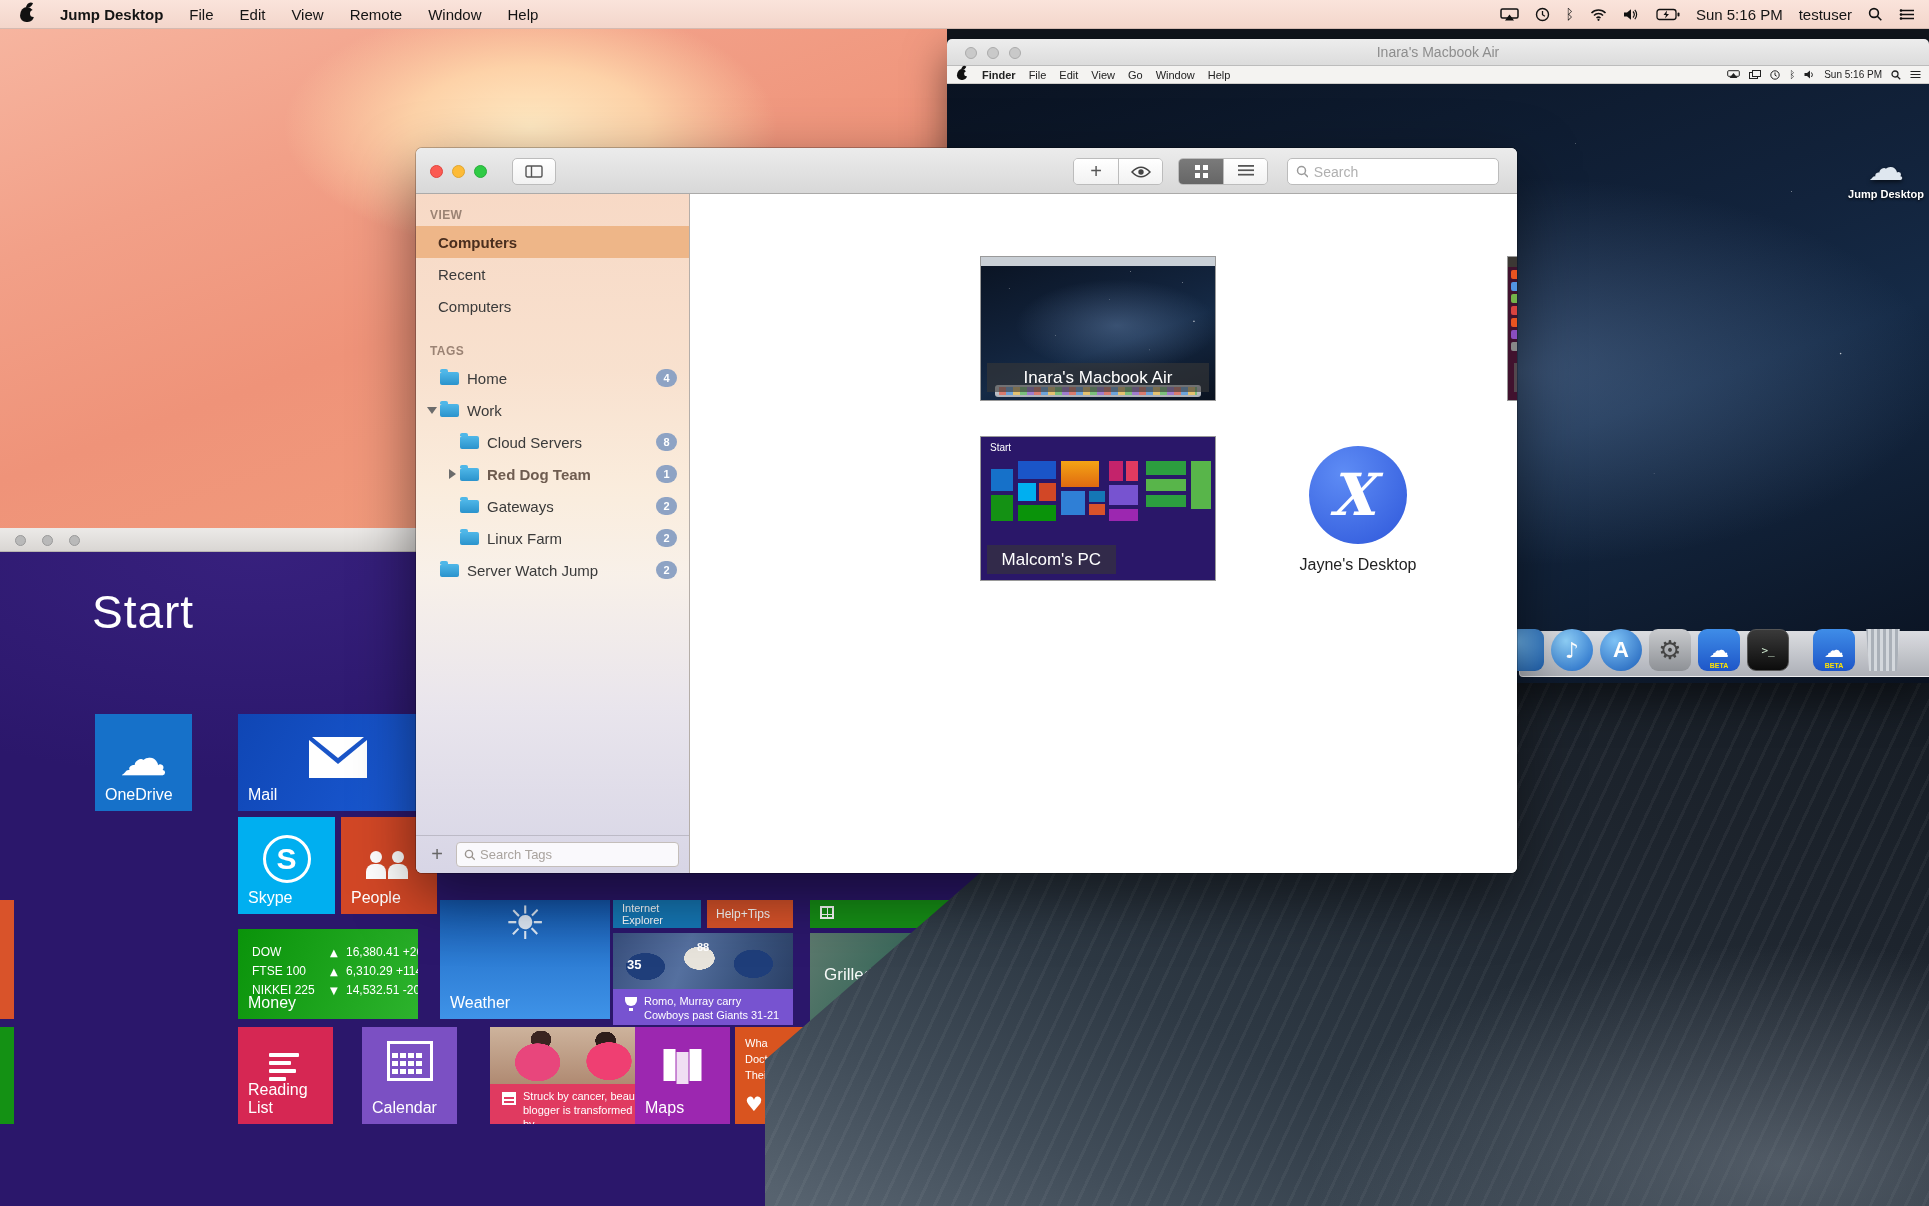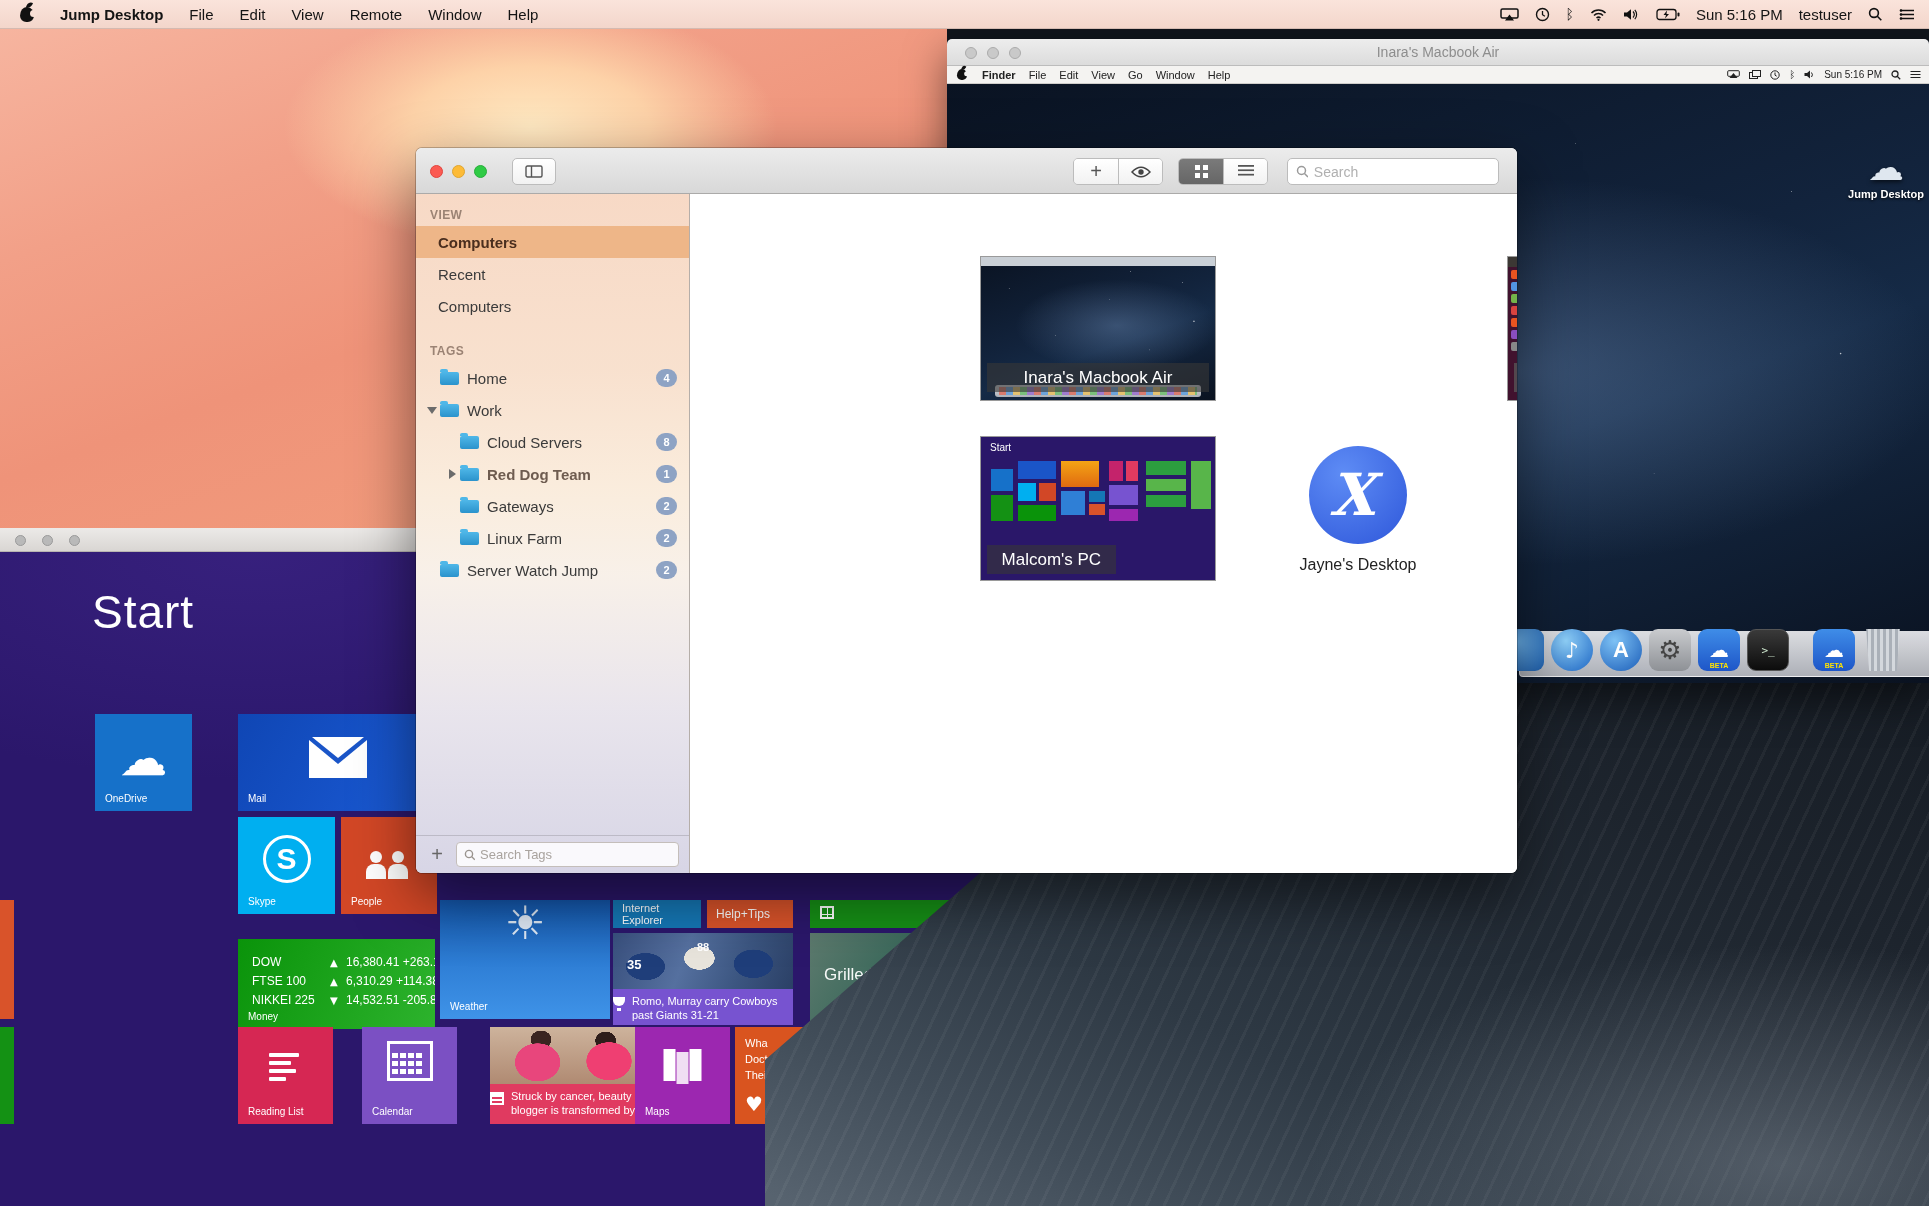--- a/index.html
+++ b/index.html
@@ -13,21 +13,21 @@
 
   
   .win8 { position:absolute; left:0; top:528px; width:1277px; height:678px; z-index:2; }
   .w8bar { position:absolute; left:0; top:0; width:100%; height:24px;
     background:linear-gradient(#eceae8,#d9d6d3); border-bottom:1px solid #b9b5b1; }
   .w8dot { position:absolute; top:7px; width:11px; height:11px; border-radius:50%; background:#b9b9b9; border:0.5px solid #9a9a9a; }
   .w8body { position:absolute; left:0; top:24px; width:100%; height:654px; background:#2b176b;
     background-image:radial-gradient(60% 50% at 20% 0%, rgba(90,60,180,.25), transparent 70%); }
   .start-title { position:absolute; left:92px; top:33px; font-size:46px; font-weight:200; color:#fff; letter-spacing:1px; }
   .tile { position:absolute; overflow:hidden; color:#fff; }
-  .tile .tlbl { position:absolute; left:10px; bottom:7px; font-size:10px; color:#fff;margin-top:20px; }
+  .tile .tlbl { position:absolute; left:10px; bottom:7px; font-size:16px; color:#fff;margin-top:20px; }
   .strip-lbl { position:absolute; left:9px; top:50%; transform:translateY(-50%); font-size:12px; }
   .stocks { position:absolute; left:14px; top:14px; font-size:12px; line-height:19px; }
   .stocks .row { display:flex; }
   .stocks .nm { width:78px; }
   .stocks .ar { width:16px; font-family:"DejaVu Sans",sans-serif; font-size:10px; }
   .sun { position:absolute; left:50%; top:-4px; transform:translateX(-50%); font-family:"DejaVu Sans",sans-serif; font-size:46px; color:rgba(255,255,255,.85); }
   .env { position:absolute; left:50%; top:26px; transform:translateX(-50%); width:58px; height:38px; background:#fff; }
   .env::before { content:""; position:absolute; left:0; top:0; border-left:29px solid transparent; border-right:29px solid transparent; border-top:24px solid #1a55c8; }
   .env::after { content:""; position:absolute; left:3px; top:-3px; border-left:26px solid transparent; border-right:26px solid transparent; border-top:21px solid #ffffff; }
   .cloud-glyph { position:absolute; left:50%; top:16px; transform:translateX(-50%); font-family:"DejaVu Sans",sans-serif; font-size:48px; color:#fff; }
@@ -37,21 +37,21 @@
   .ppl i::before { content:""; position:absolute; left:4px; top:-13px; width:12px; height:12px; border-radius:50%; background:#fff; }
   .ppl .p1 { left:2px; } .ppl .p2 { left:24px; }
   .bars span { display:block; height:4px; background:#fff; margin-bottom:4px; border-radius:1px; }
   .bars { position:absolute; left:50%; top:26px; transform:translateX(-50%); width:34px; }
   .calgrid { position:absolute; left:50%; top:24px; transform:translateX(-50%); width:6px; height:5px; background:#fff;
     box-shadow:8px 0 #fff,16px 0 #fff,24px 0 #fff, 0 8px #fff,8px 8px #fff,16px 8px #fff,24px 8px #fff, 0 16px #fff,8px 16px #fff,16px 16px #fff,24px 16px #fff; }
   .calframe { position:absolute; left:50%; top:14px; transform:translateX(-50%); width:46px; height:40px; border:3px solid #fff; }
   .mapicon { position:absolute; left:50%; top:22px; transform:translateX(-50%); display:flex; }
   .mapicon i { width:12px; height:32px; background:#fff; margin-right:1px; }
   .mapicon i:nth-child(2) { transform:translateY(3px); opacity:.85; }
-  .photo-cap { position:absolute; left:0; right:0; bottom:0; display:flex; align-items:flex-start; padding:5px 0; gap:7px; }
+  .photo-cap { position:absolute; left:0; right:0; bottom:0; display:flex; align-items:flex-start; padding:5px 12px; gap:7px; }
   .cap-txt { font-size:11px; line-height:14px; }
   .trophy { flex:0 0 12px; width:12px; height:9px; background:#fff; border-radius:0 0 7px 7px; position:relative; margin-top:3px; }
   .trophy::after { content:""; position:absolute; left:4px; bottom:-5px; width:4px; height:3px; background:#fff; box-shadow:-2px 2px 0 2px #fff inset; }
   .newsicon { flex:0 0 14px; width:14px; height:13px; background:linear-gradient(#fff 3px, transparent 3px, transparent 5px, #fff 5px, #fff 7px, transparent 7px, transparent 9px, #fff 9px, #fff 11px, transparent 11px); border:2px solid #fff; margin-top:3px; }
   .forkbox { position:absolute; left:10px; bottom:10px; width:22px; height:22px; background:#fff; border-radius:2px; }
   .forkbox::before { content:""; position:absolute; left:6px; top:4px; width:3px; height:14px; background:#2f5d4d; box-shadow:7px 0 #2f5d4d; }
   .gridicon { position:absolute; left:10px; top:6px; width:14px; height:13px; border:2px solid #fff; background:linear-gradient(#fff 1px, transparent 1px) 0 6px/100% 100% no-repeat, linear-gradient(90deg,#fff 1px,transparent 1px) 5px 0/100% 100% no-repeat; }
   .heart { position:absolute; left:10px; bottom:8px; font-family:"DejaVu Sans",sans-serif; font-size:20px; color:#fff; }
   .hlines { position:absolute; left:10px; top:8px; font-size:11px; line-height:16px; color:#fff; }
 
@@ -236,21 +236,21 @@
         <span class="tlbl">Skype</span>
       </div>
       <div class="tile" style="left:341px;top:265px;width:96px;height:97px;background:#d24726">
         <span class="ppl">
             <i class="p1"></i>
             <i class="p2"></i>
           </span>
         <span class="tlbl">People</span>
       </div>
 
-      <div class="tile" style="left:238px;top:387px;width:197px;height:90px;background:linear-gradient(115deg,#0a930a,#2db32d)">
+      <div class="tile" style="left:238px;top:377px;width:180px;height:90px;background:linear-gradient(115deg,#0a930a,#2db32d)">
         <div class="stocks">
           <div class="row"><span class="nm">DOW</span><span class="ar">▲</span><span>16,380.41</span>&nbsp;<span>+263.17</span></div>
           <div class="row"><span class="nm">FTSE 100</span><span class="ar">▲</span><span>6,310.29</span>&nbsp;<span>+114.38</span></div>
           <div class="row"><span class="nm">NIKKEI 225</span><span class="ar">▼</span><span>14,532.51</span>&nbsp;<span>-205.87</span></div>
         </div>
         <span class="tlbl">Money</span>
       </div>
       <div class="tile" style="left:440px;top:348px;width:170px;height:119px;background:linear-gradient(180deg,#1356aa,#2f7fd6 55%,#3f93e8)">
         <span class="sun">☀</span>
         <span class="tlbl">Weather</span>

